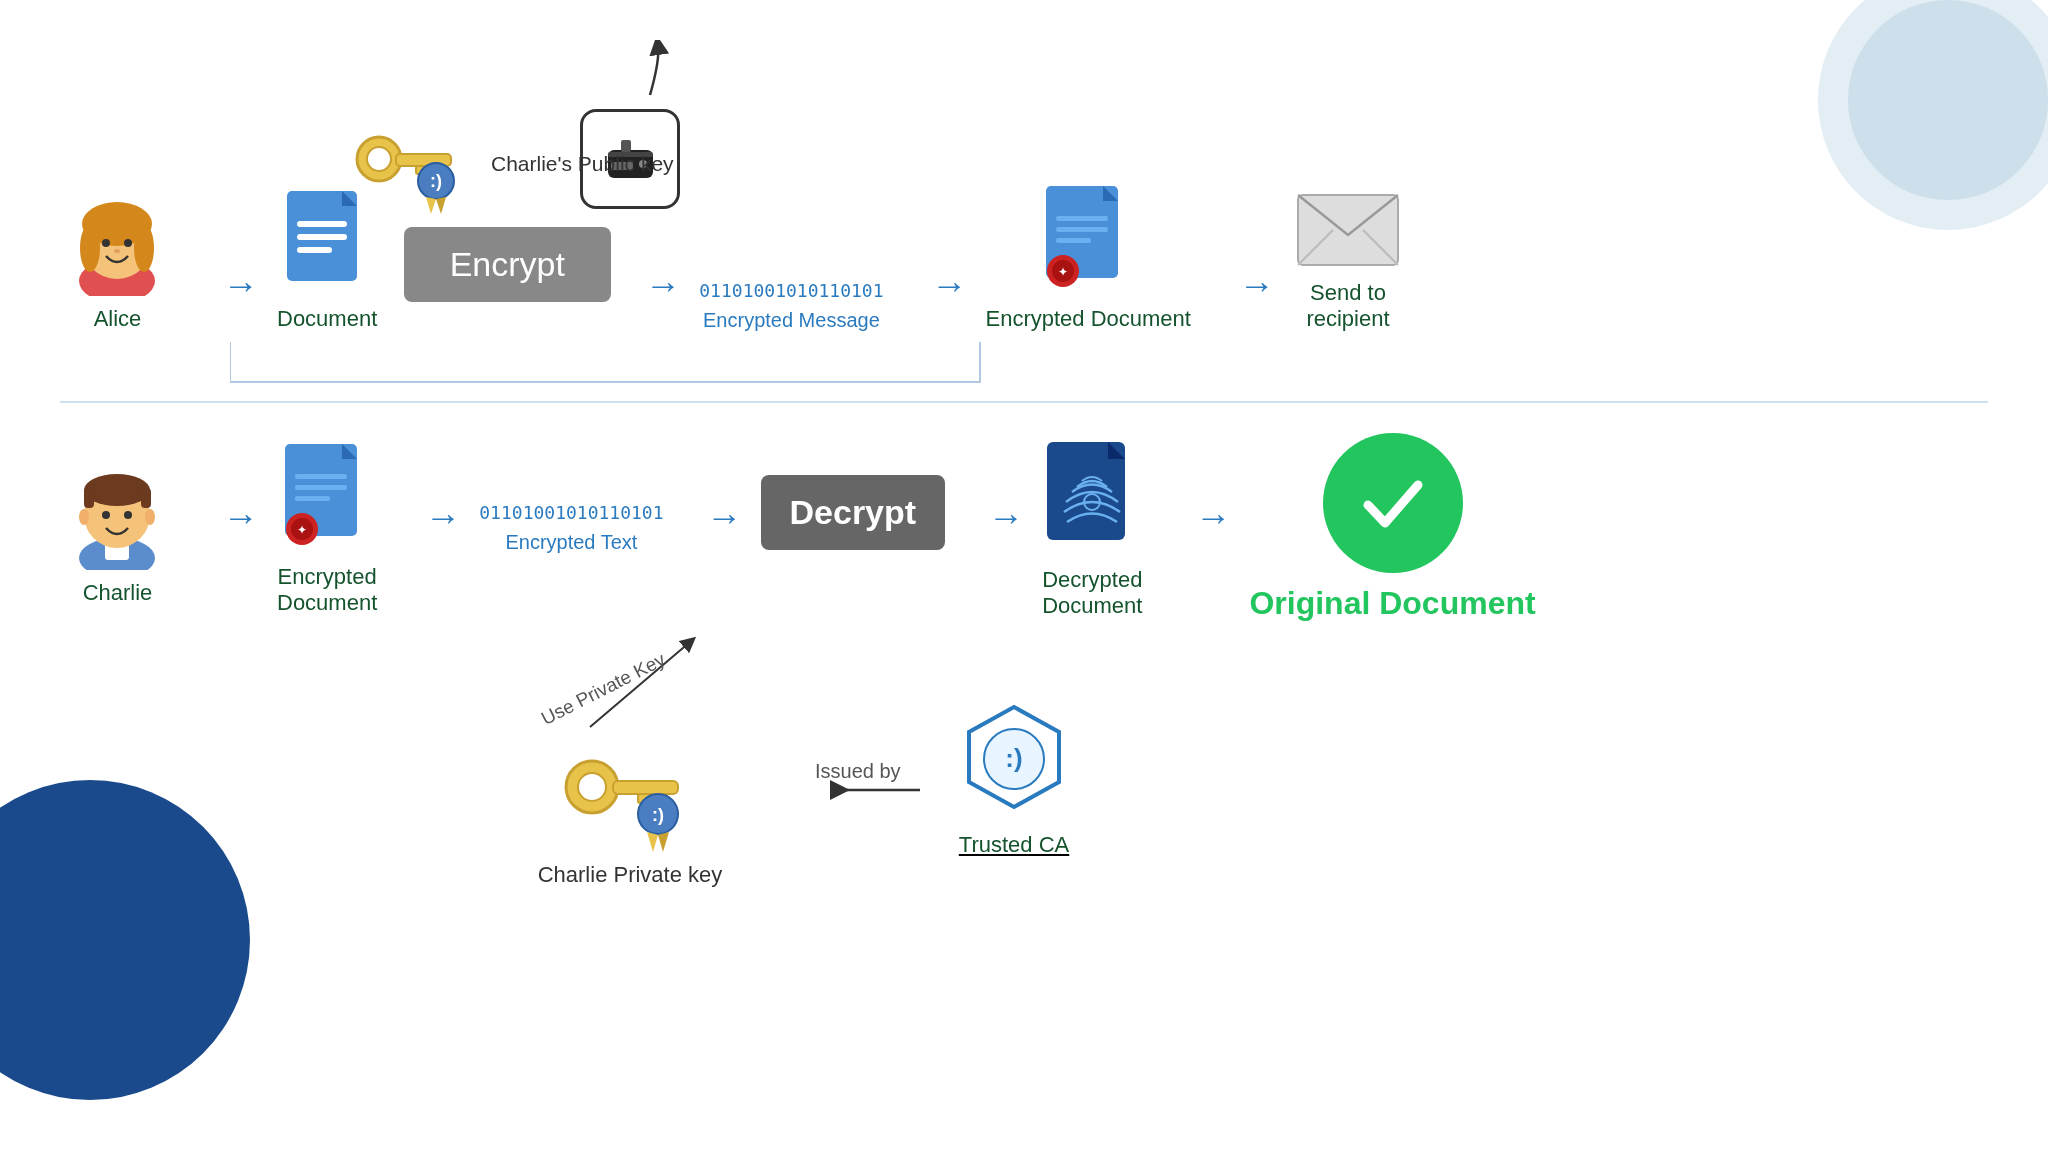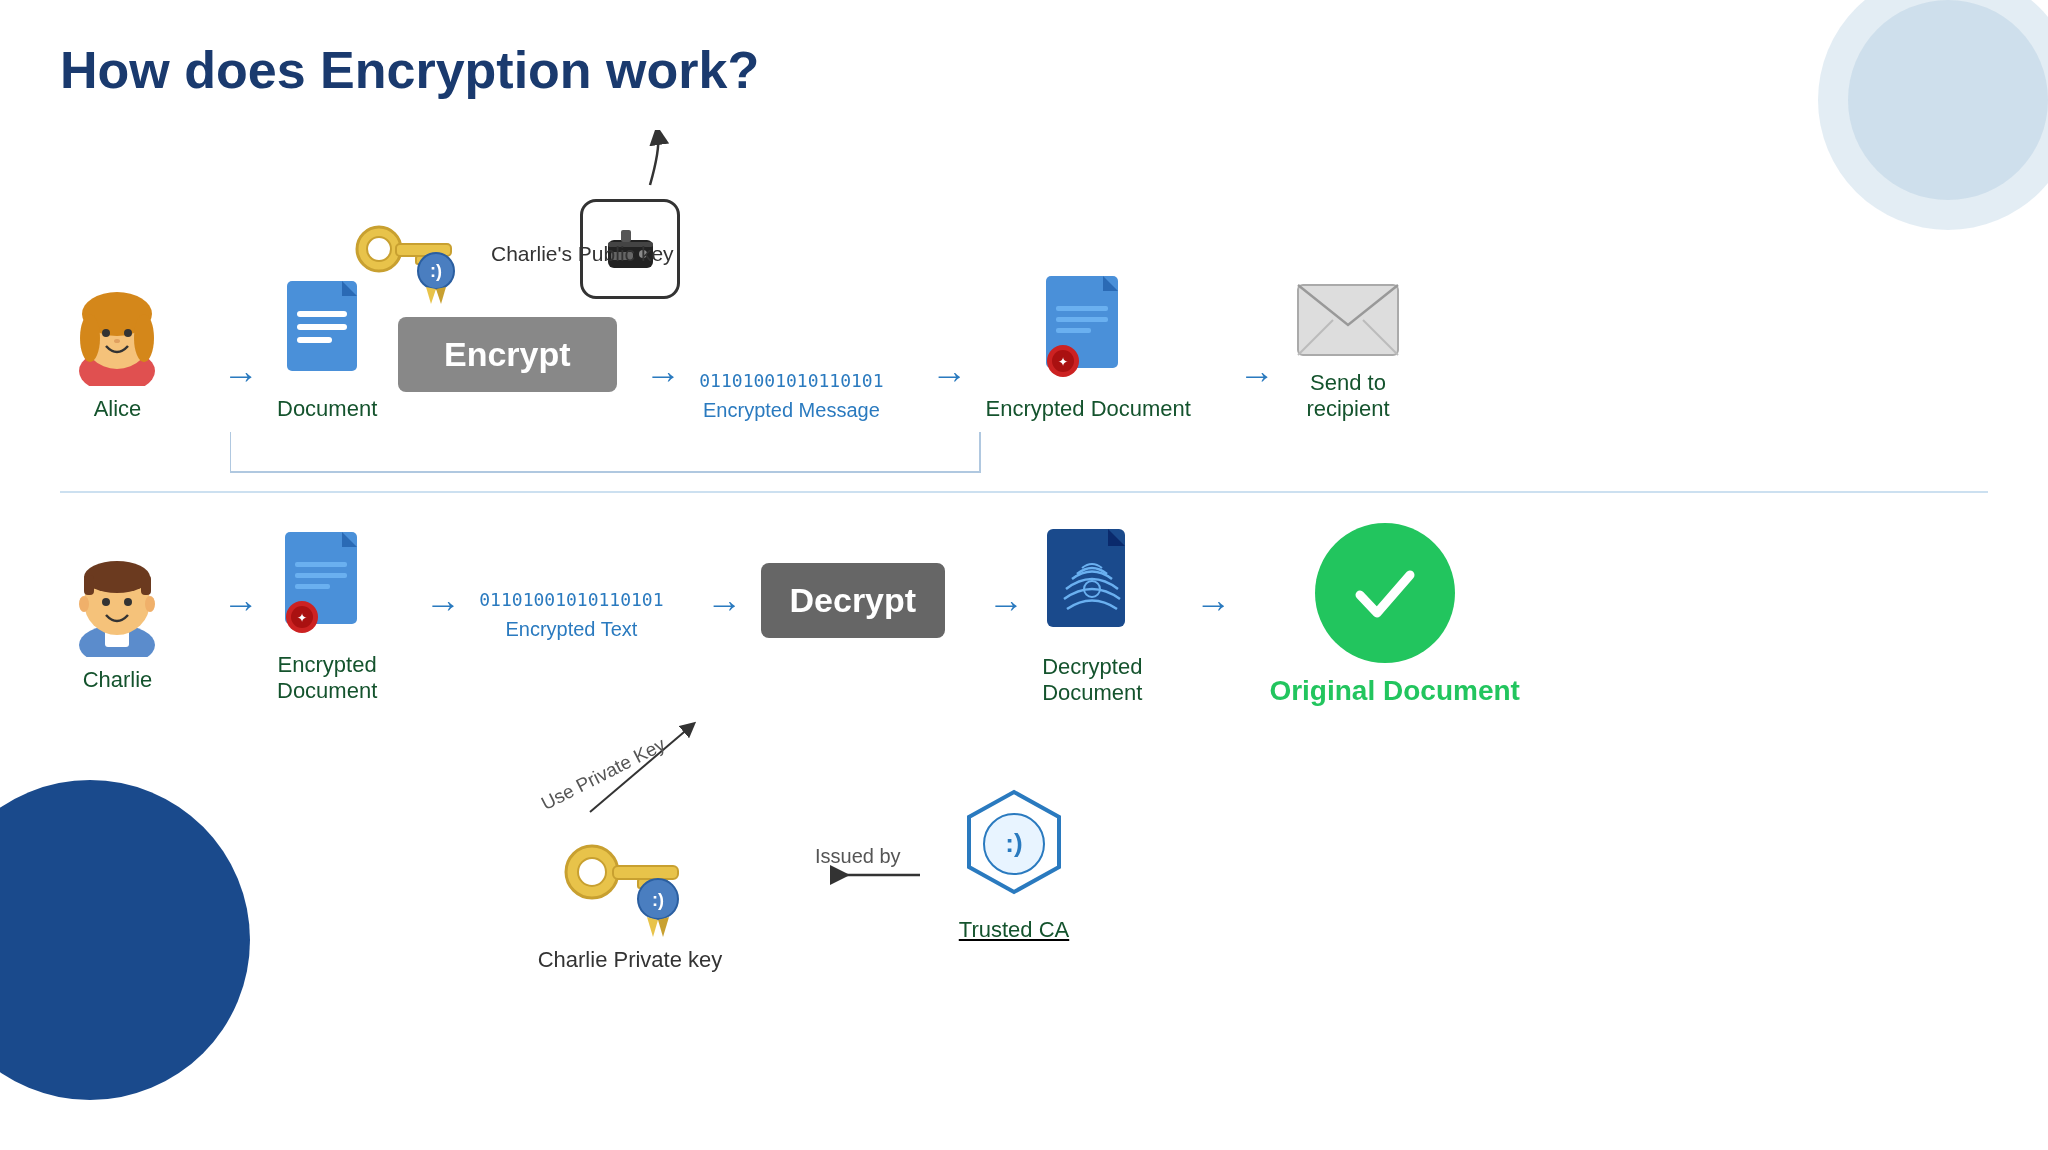--- a/index.html
+++ b/index.html
@@ -52,21 +52,21 @@
       color: #2a7abf;
       margin: 0 18px;
       margin-bottom: 30px;
     }
 
     
     .encrypt-btn {
       background: #888;
       color: #fff;
       font-size: 34px;
-      font-weight: 700;
+      font-weight: 400;
       padding: 18px 46px;
       border-radius: 8px;
       min-width: 170px;
       text-align: left;
       margin-bottom: 30px;
     }
 
     .decrypt-btn {
       background: #666;
       color: #fff;
@@ -116,25 +116,24 @@
       height: 140px;
       background: #22c55e;
       border-radius: 50%;
       display: flex;
       align-items: center;
       justify-content: center;
       margin-bottom: 0;
     }
 
     .original-doc-label {
-      font-size: 28px;
+      font-size: 32px;
       font-weight: 700;
       color: #22c55e;
       margin-top: 12px;
-      margin-left: 20px;
     }
 
     
     .section2 {
       margin-top: 10px;
     }
 
     .charlies-public-key-label {
       font-size: 21px;
       color: #333;
@@ -158,21 +157,20 @@
 <body>
 
 <div style="position:absolute;top:-30px;right:-30px;width:260px;height:260px;background:#1a6ea8;border-radius:50%;opacity:0.12;z-index:0;"></div>
 <div style="position:absolute;top:0;right:0;width:200px;height:200px;background:#1a6ea8;border-radius:50%;opacity:0.10;z-index:0;"></div>
 
 <div style="position:absolute;bottom:50px;left:-70px;width:320px;height:320px;background:#1a4a8c;border-radius:50%;z-index:0;"></div>
 
 <div class="main-container">
 
   <div class="section1">
-    <div class="section-title">How does Encryption work?</div>
 
     <div style="display:flex; align-items:flex-start; margin-left:520px; margin-bottom:0px;">
 
       <div style="display:flex; flex-direction:column; align-items:center; position:relative; margin-right:20px;">
 
         <div style="position:relative; margin-bottom:5px;">
           <svg width="80" height="60" viewBox="0 0 80 60">
             <path d="M 60 55 Q 70 20 68 5" stroke="#333" stroke-width="2.5" fill="none" marker-end="url(#ah1)"></path>
             <defs>
               <marker id="ah1" markerWidth="8" markerHeight="8" refX="4" refY="4" orient="auto">

